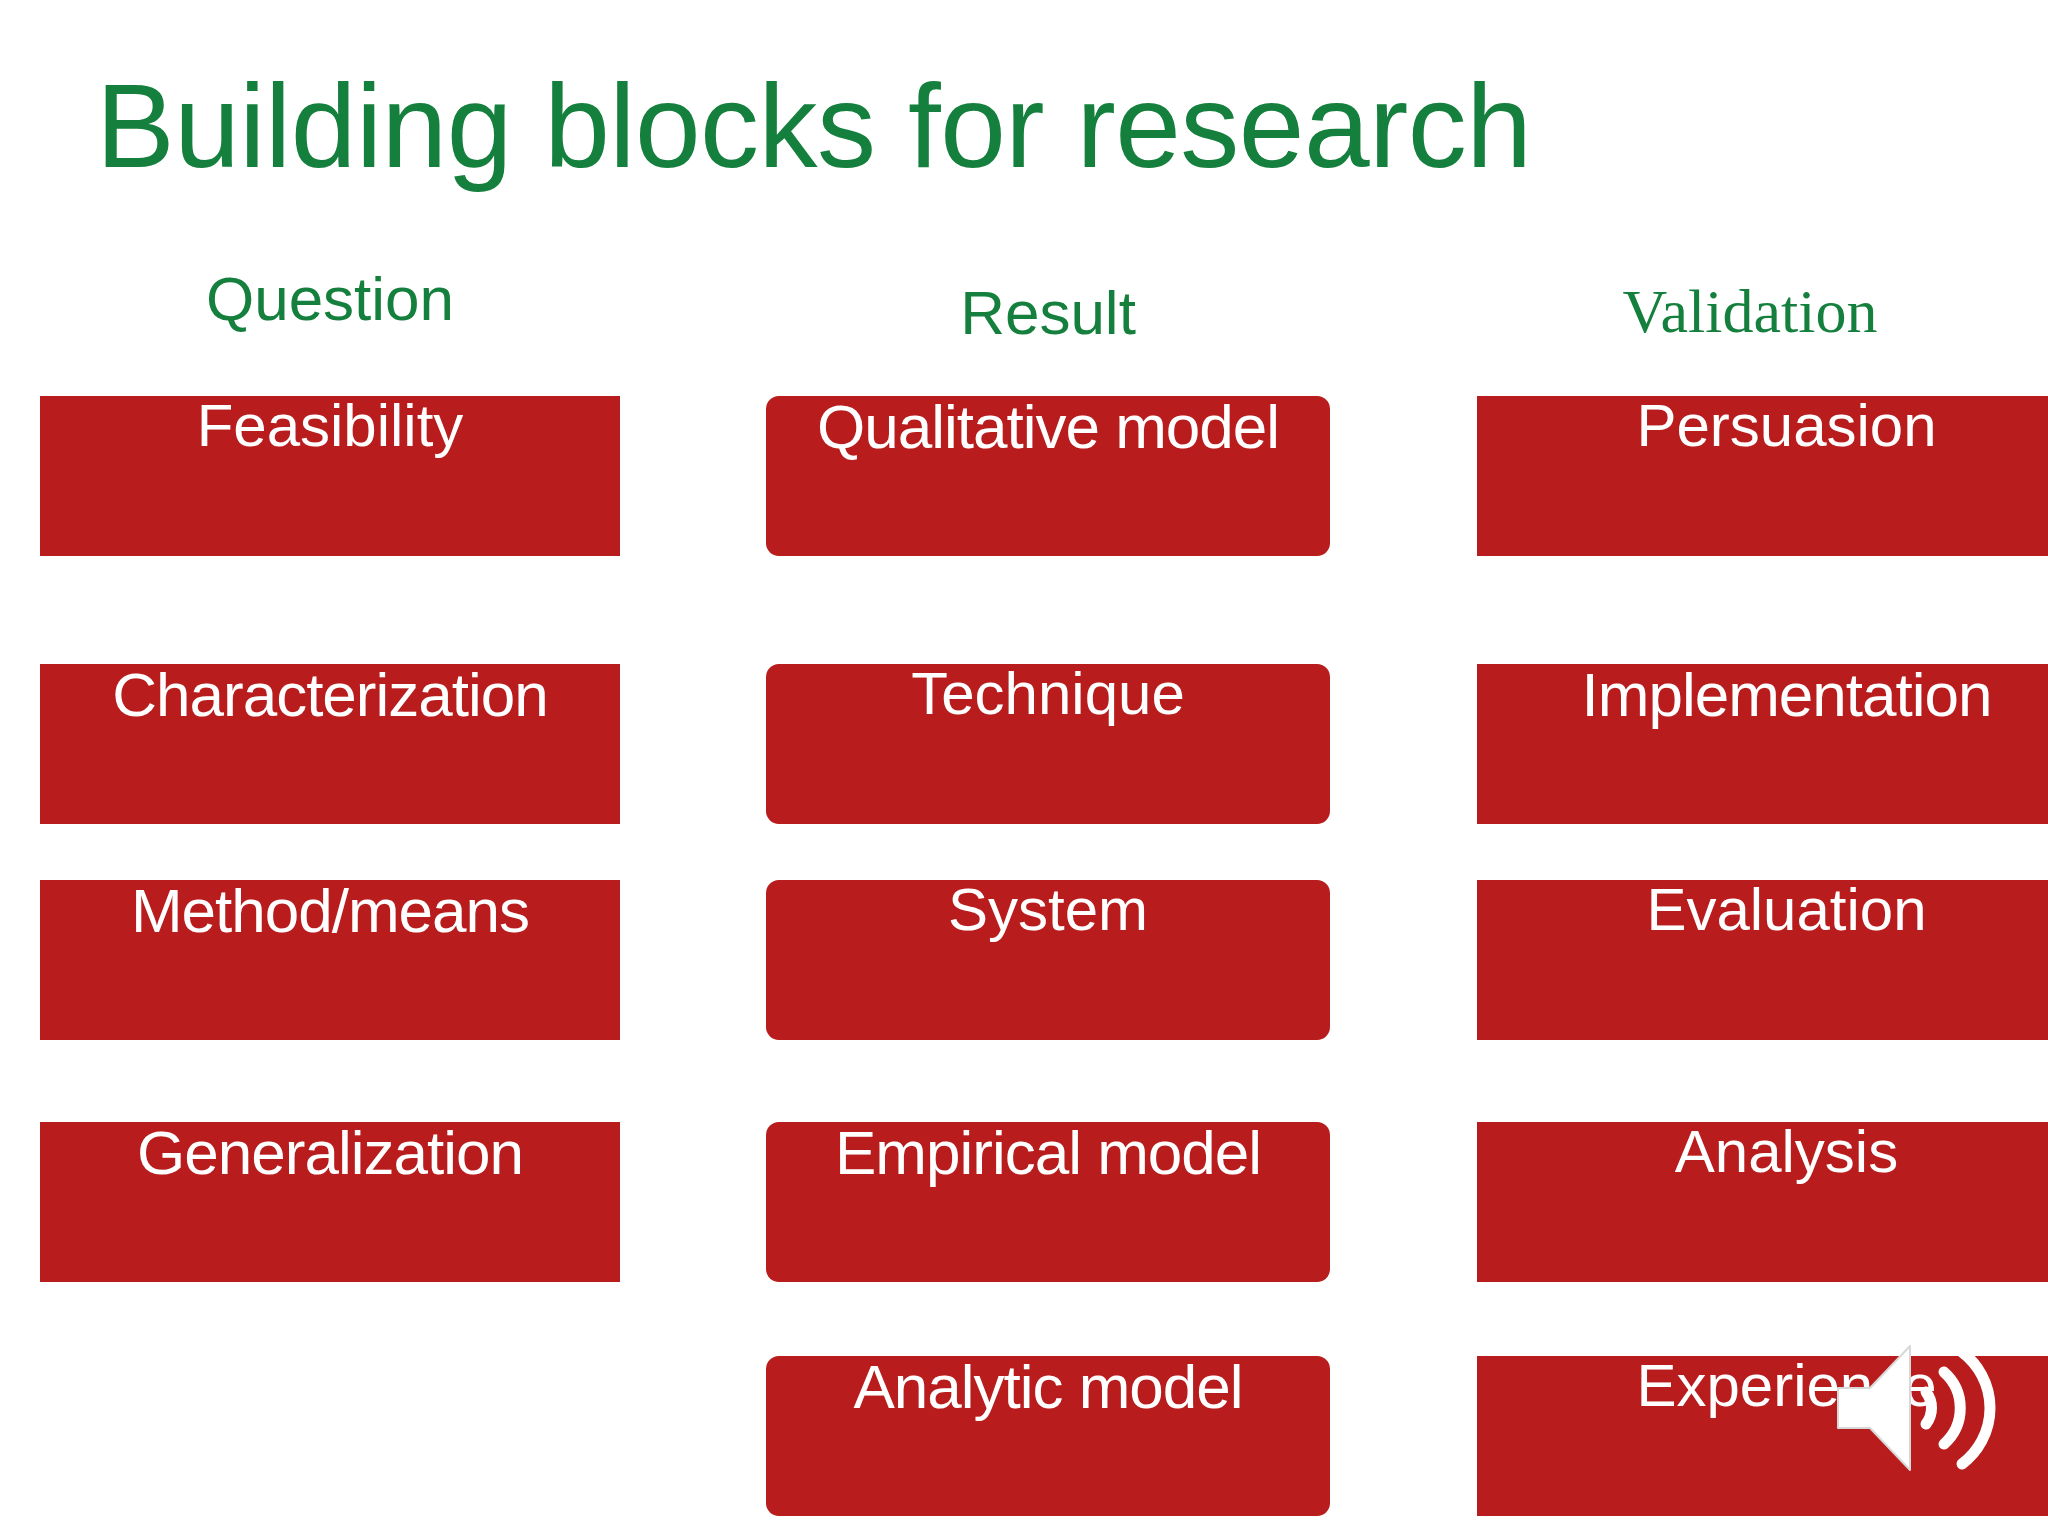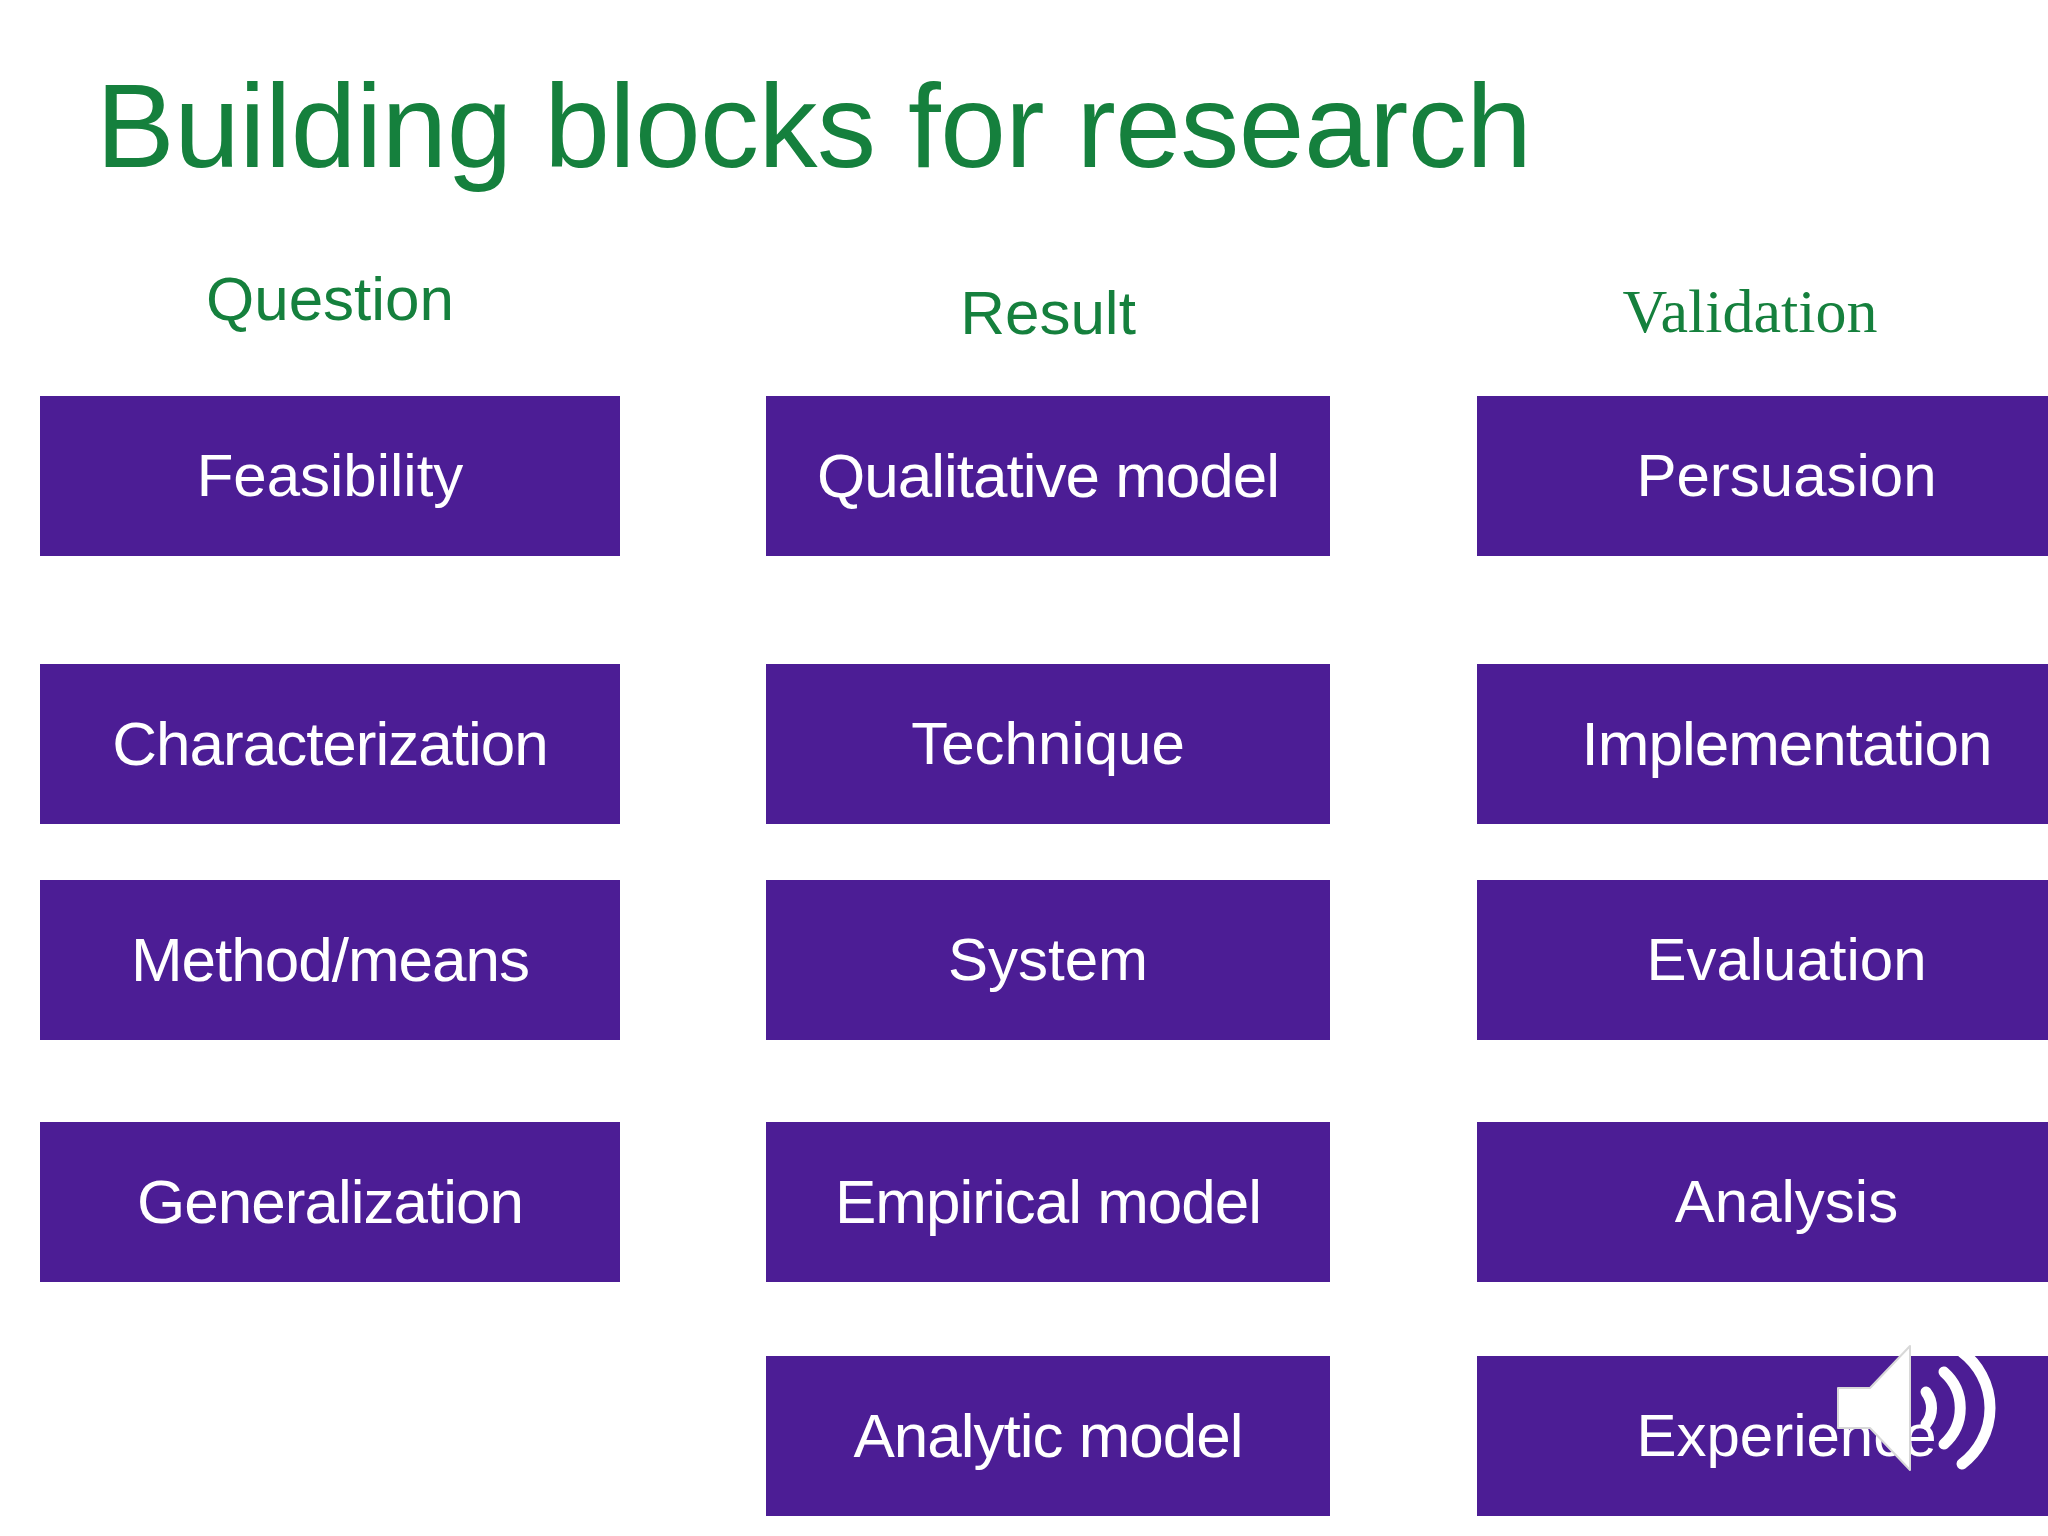--- a/index.html
+++ b/index.html
@@ -47,39 +47,39 @@
     text-align: center;
     line-height: 1;
   }
   #header-question   { left: 40px;   top: 268px; width: 580px; }
   #header-result     { left: 766px;  top: 282px; width: 564px; }
   #header-validation { left: 1477px; top: 280px; width: 546px; font-family: Liberation Serif, serif; }
 
   
   .block {
     position: absolute;
-    background: #4c1d95;
+    background: #b91c1c;
     display: flex;
-    align-items: center;
+    align-items: flex-start;
     justify-content: center;
     overflow: visible;
   }
   .block-label {
     color: #ffffff;
     font-weight: 300;
     font-size: 60px;
     line-height: 1;
     white-space: nowrap;
     letter-spacing: 0px;
     text-align: center;
   }
 
   
   .col-0 { left: 40px;   width: 580px; }
-  .col-1 { left: 766px;  width: 564px; }
+  .col-1 { left: 766px;  width: 564px; border-radius: 13px; }
   .col-2 { left: 1477px; width: 619px; }
 
   
   .row-0 { top: 396px;  height: 160px; }
   .row-1 { top: 638px;  height: 160px; margin-top: 26px; }
   .row-2 { top: 880px;  height: 160px; }
   .row-3 { top: 1122px; height: 160px; }
   .row-4 { top: 1356px; height: 160px; }
 
   

